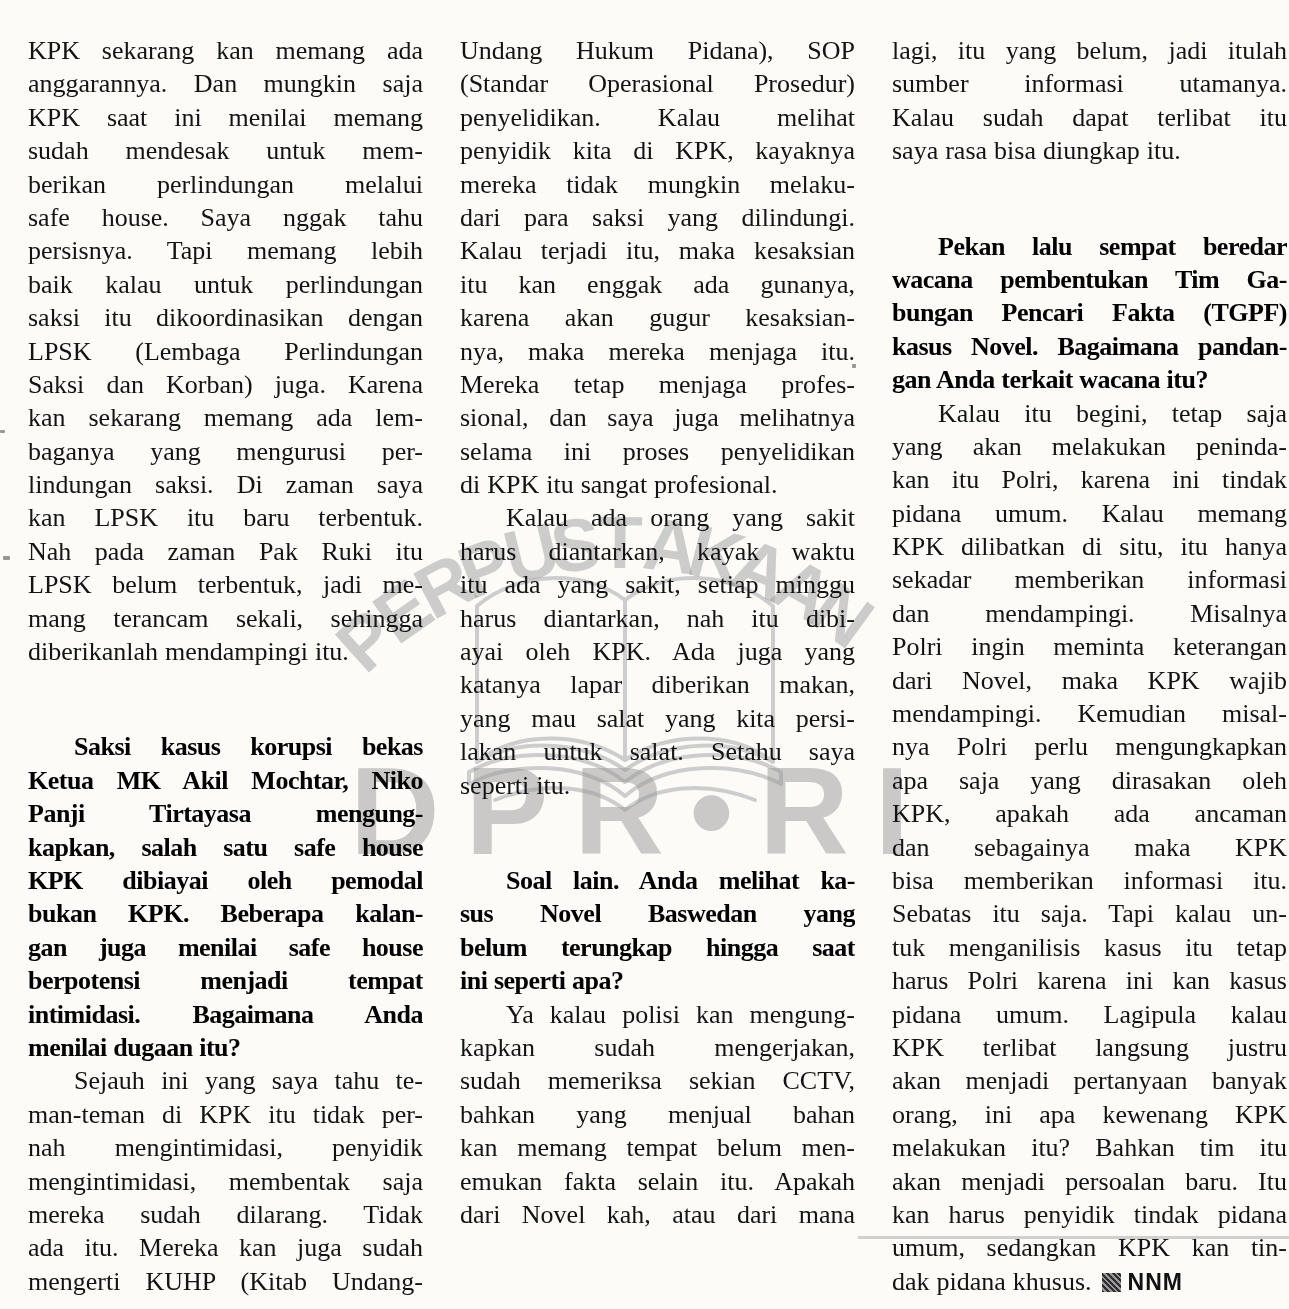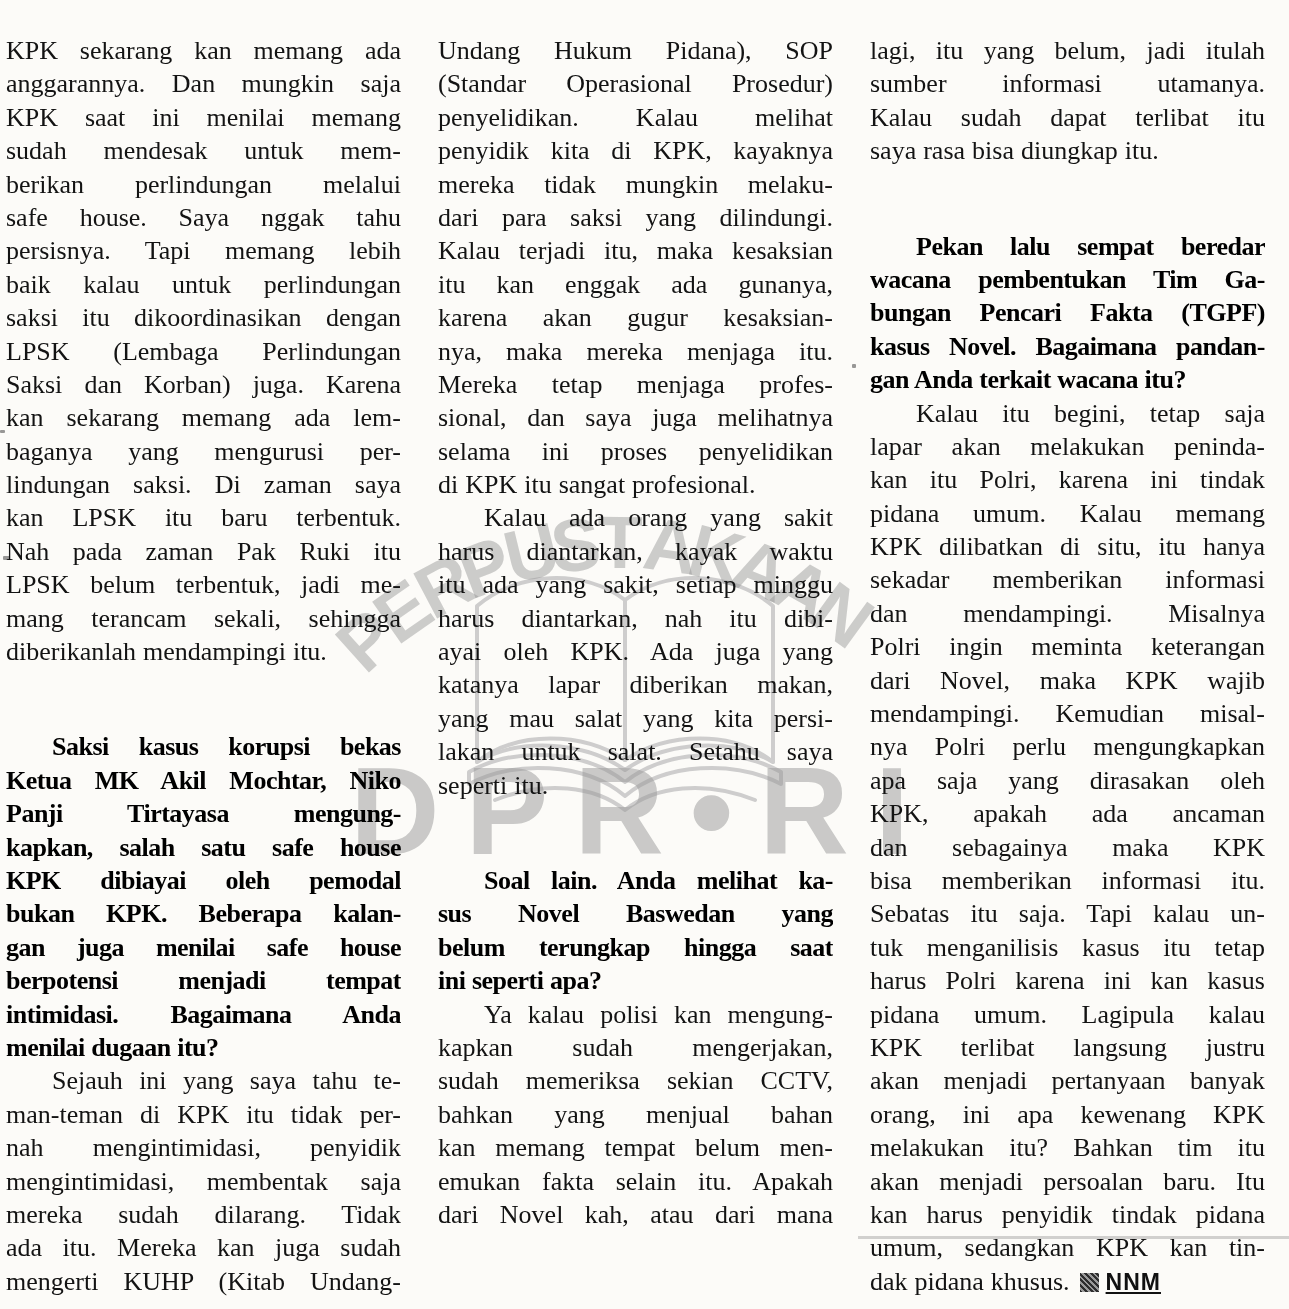--- a/index.html
+++ b/index.html
@@ -41,21 +41,21 @@
   .speck { position: absolute; background: rgba(70,70,70,0.55); border-radius: 1px; }
   .speck.s1 { left: 3px;  top: 556px; width: 7px; height: 4px; }
   .speck.s2 { left: 0px;  top: 430px; width: 5px; height: 3px; }
   .speck.s3 { left: 852px; top: 364px; width: 4px; height: 4px; }
 
   
   .columns {
     position: relative; z-index: 2;
     display: flex;
     gap: 37px;
-    padding: 34px 20px 0 6px;
+    padding: 34px 20px 0 28px;
     box-sizing: border-box;
   }
   .col { width: 395px; flex: 0 0 395px; }
   .block.gap { margin-top: 62px; }
   .line {
     font-size: 26px;
     line-height: 33.4px;
     height: 33.4px;
     text-align: justify;
     text-align-last: justify;
@@ -76,21 +76,20 @@
     vertical-align: -2px;
     background:
       repeating-linear-gradient(45deg, #2e2e2e 0 2px, #9a9a9a 2px 4px);
   }
   .signoff-text {
     font-family: "Liberation Sans", sans-serif;
     font-weight: bold;
     font-size: 23px;
     letter-spacing: 1px;
     color: #111;
-    text-decoration: underline;
   }
 </style>
 </head>
 <body>
 
 <div class="watermark">
   <svg class="wm-book" width="340" height="320" viewBox="0 0 340 320" fill="none">
     <g stroke="#c6c6c6" stroke-width="4" fill="none" stroke-linejoin="round" stroke-linecap="round">
       <path d="M170 52 C 128 20, 62 24, 22 58 L 22 214 C 62 182, 128 184, 170 212 Z"></path>
       <path d="M170 52 C 212 20, 278 24, 318 58 L 318 214 C 278 182, 212 184, 170 212 Z"></path>
@@ -220,21 +219,21 @@
       </div>
       <div class="block bold gap">
         <div class="line indent">Pekan lalu sempat beredar</div>
         <div class="line">wacana pembentukan Tim Ga-</div>
         <div class="line">bungan Pencari Fakta (TGPF)</div>
         <div class="line">kasus Novel. Bagaimana pandan-</div>
         <div class="line end">gan Anda terkait wacana itu?</div>
       </div>
       <div class="block">
         <div class="line indent">Kalau itu begini, tetap saja</div>
-        <div class="line">lapar akan melakukan peninda-</div>
+        <div class="line">yang akan melakukan peninda-</div>
         <div class="line">kan itu Polri, karena ini tindak</div>
         <div class="line">pidana umum. Kalau memang</div>
         <div class="line">KPK dilibatkan di situ, itu hanya</div>
         <div class="line">sekadar memberikan informasi</div>
         <div class="line">dan mendampingi. Misalnya</div>
         <div class="line">Polri ingin meminta keterangan</div>
         <div class="line">dari Novel, maka KPK wajib</div>
         <div class="line">mendampingi. Kemudian misal-</div>
         <div class="line">nya Polri perlu mengungkapkan</div>
         <div class="line">apa saja yang dirasakan oleh</div>

